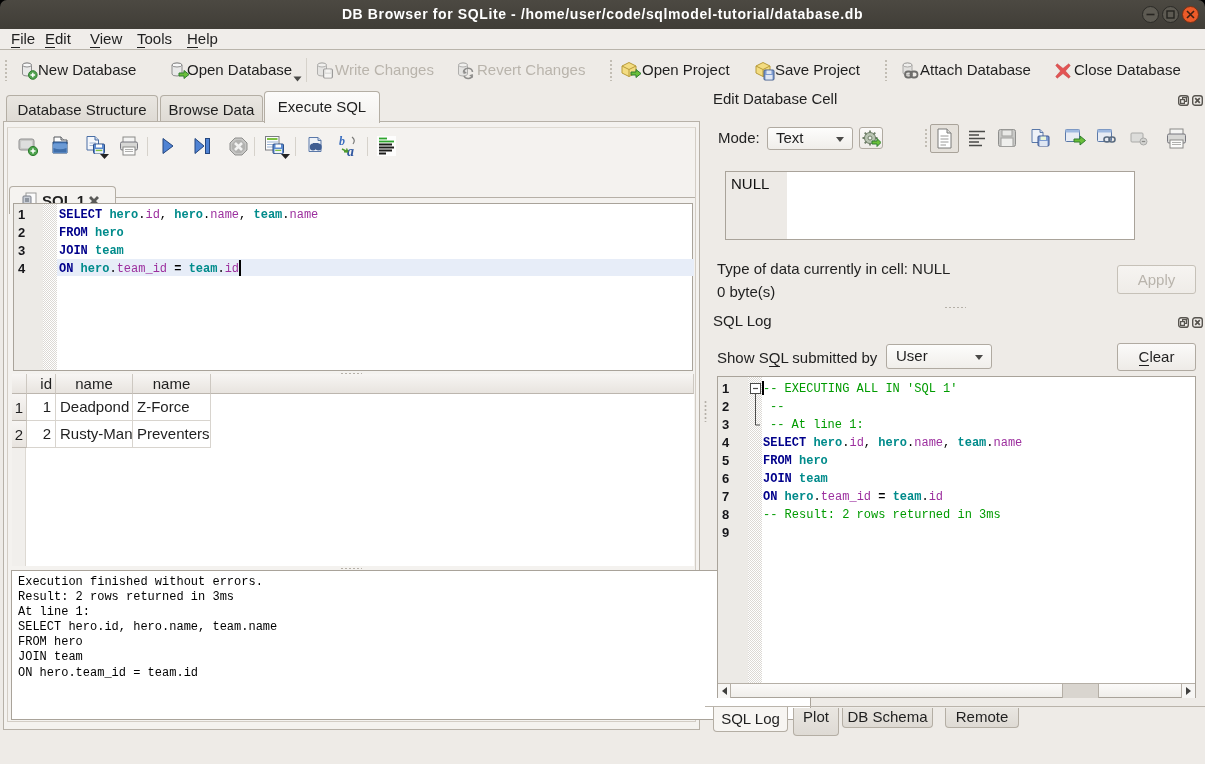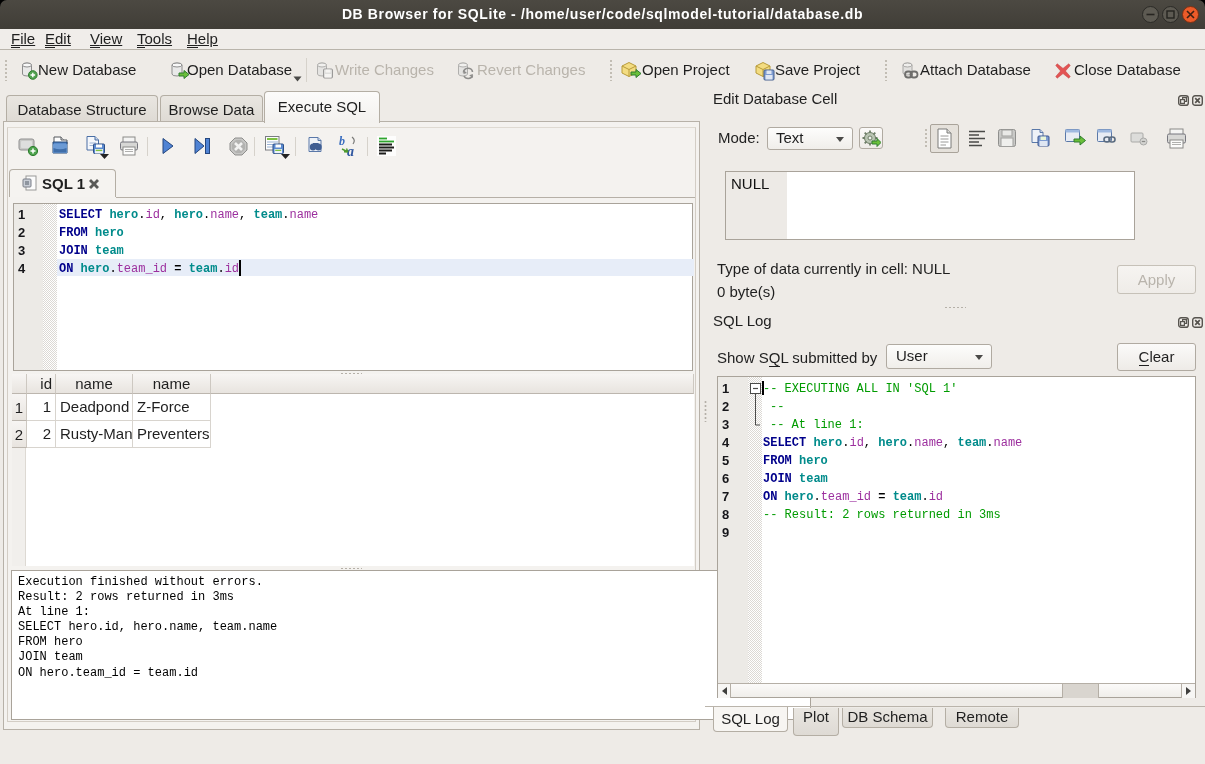--- a/index.html
+++ b/index.html
@@ -9,41 +9,41 @@
 #tbback { position:absolute; left:0; top:0; width:1205px; height:15px; background:#000; }
 
 #titlebar { position:absolute; left:0; top:0; width:1205px; height:29px;
   background:linear-gradient(#4c4942,#403d37); border-radius:7px 7px 0 0;
   color:#fff; font-weight:bold; font-size:14px; letter-spacing:0.62px; text-align:center; line-height:28px; }
 .wbtn { position:absolute; top:6px; width:17px; height:17px; border-radius:50%;
   background:#5d5a52; border:1px solid #2b2a26; }
 
 #menubar { position:absolute; left:0; top:29px; width:1205px; height:21px;
   background:#f0edea; border-bottom:1px solid #b9b4ab; font-size:15px; color:#1f1f1f; }
-#menubar span { position:absolute; top:1px;text-decoration:underline; }
+#menubar span { position:absolute; top:1px; }
 #menubar u, .qbtn u, .dtitle u { text-decoration:none; border-bottom:1.5px solid #1f1f1f; padding-bottom:0px; }
 
 #toolbar { position:absolute; left:0; top:50px; width:1205px; height:39px; background:#eeebe7; }
 .tbtxt { position:absolute; top:11px; font-size:15px; color:#1f1f1f; }
 .tbtxt.dis { color:#b9b4ac; }
 .tsep { position:absolute; top:8px; width:1px; height:24px; background:#d6d2cb; }
 .grip { position:absolute; top:9px; width:4px; height:22px;
   background-image:radial-gradient(#c2bdb4 1px, transparent 1.2px); background-size:4px 4px; }
 
 .mtab { position:absolute; font-size:15px; color:#1f1f1f; text-align:center;
   background:linear-gradient(#e9e6e1,#dedad4); border:1px solid #b4aea4; border-bottom:none;
   border-radius:4px 4px 0 0; }
 .mtab.sel { background:linear-gradient(#fcfbfa,#f3f1ee); z-index:3; }
 #mainpanel { position:absolute; left:3px; top:121px; width:697px; height:609px;
   background:#f4f2ef; border:1px solid #b7b1a8; }
 
 .pframe { position:absolute; border:1px solid #a9a39a; background:#fff; }
 .abs { position:absolute; }
 
-#sqltab { position:absolute; left:9px; top:169px; width:107px; height:28px;
+#sqltab { position:absolute; left:9px; top:186px; width:107px; height:28px;
   background:#f5f3f0; border:1px solid #b4aea4; border-bottom:none; border-radius:4px 4px 0 0;
   font-size:15px; font-weight:bold; color:#1f1f1f; }
 #editor { position:absolute; left:13px; top:203px; width:680px; height:168px;
   background:#fff; border:1px solid #a9a39a; font-family:"Liberation Mono",monospace;
   font-size:12px; line-height:18px; }
 .gut { position:absolute; left:0; top:0; width:29px; height:100%; background:#eceae6; }
 .hatch { position:absolute; width:14px; height:100%; top:0; background-color:#fff;
   background-image:repeating-conic-gradient(#dcd9d4 0% 25%, #ffffff 0% 50%); background-size:2px 2px; }
 .eline { position:absolute; left:0; width:100%; height:18px; white-space:pre; }
 .lnum { position:absolute; left:4px; width:20px; color:#16161a; font-family:"Liberation Sans",sans-serif; font-size:13px; font-weight:bold; }

